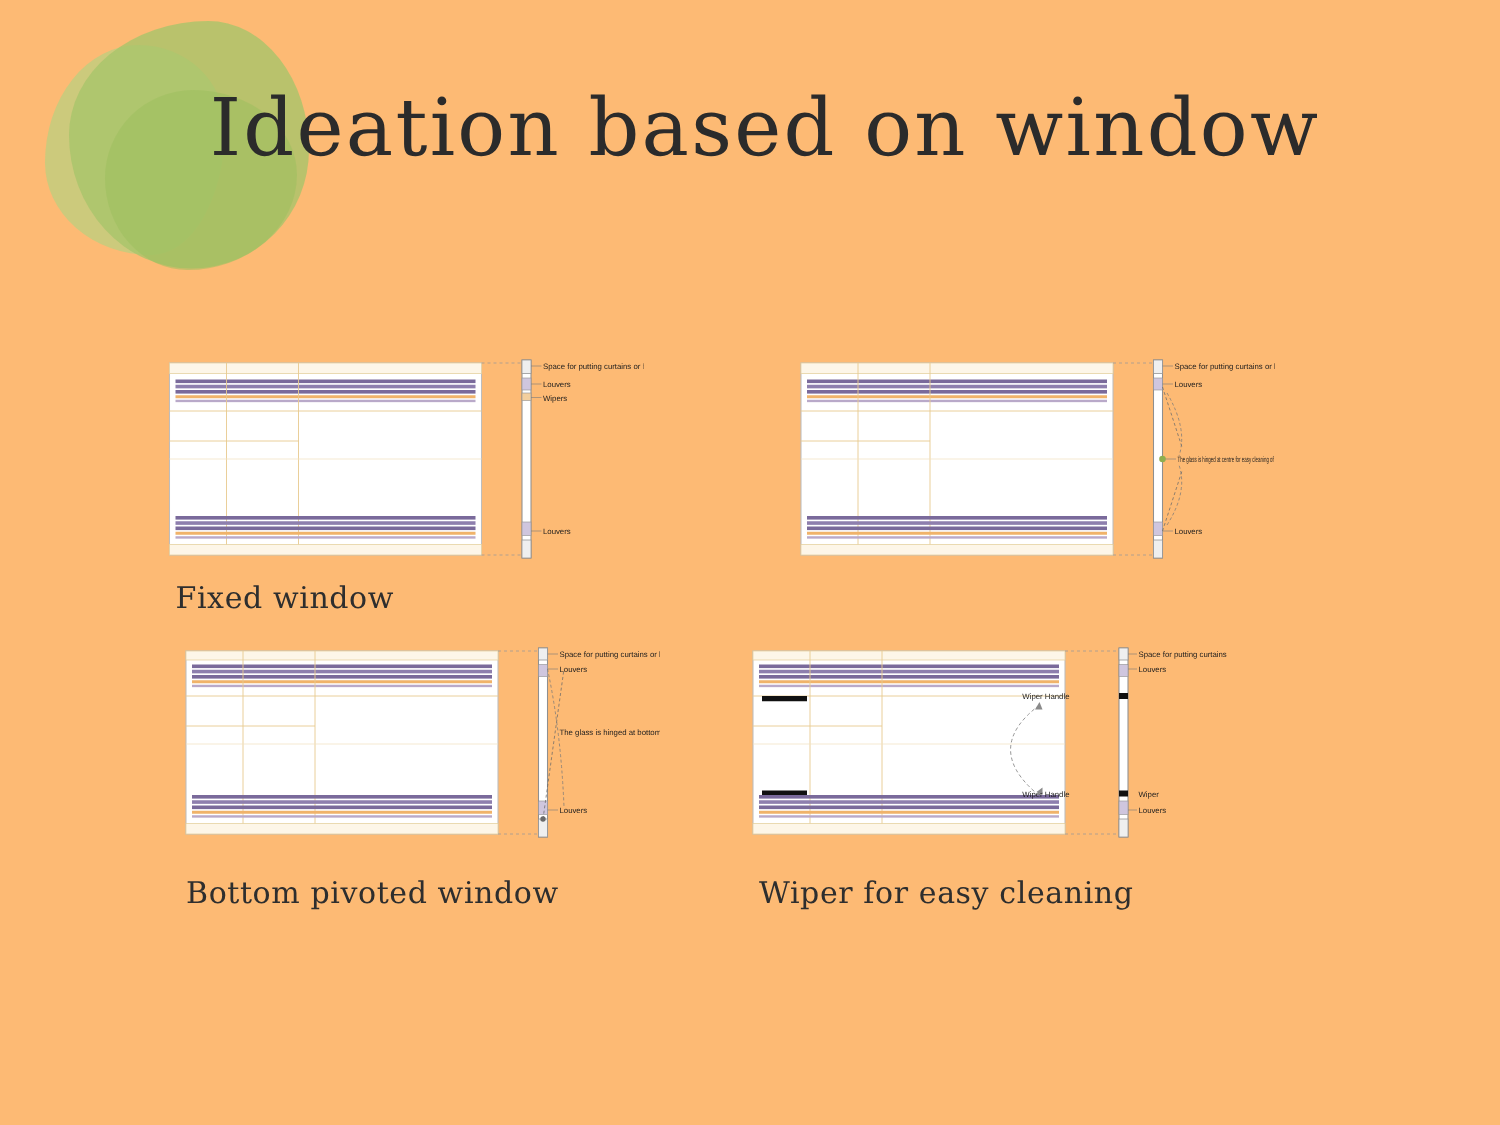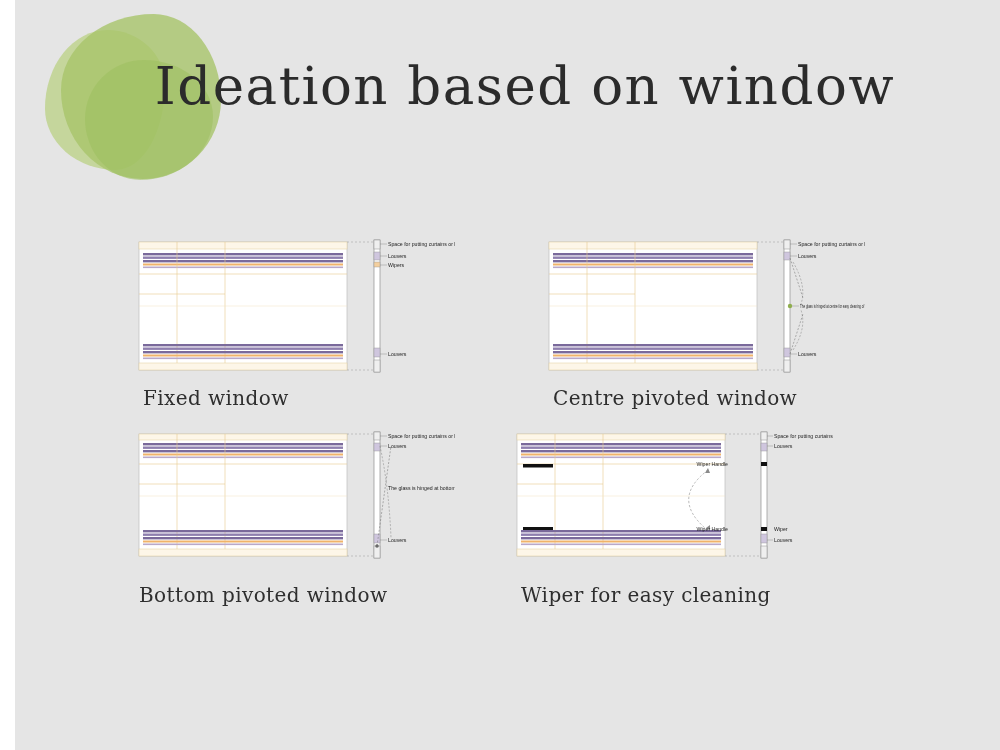--- a/index.html
+++ b/index.html
@@ -10,22 +10,21 @@
     width: 1000px;
     height: 750px;
     background: #ffffff;
     font-family: "Liberation Sans", sans-serif;
     overflow: hidden;
     position: relative;
   }
   .slide {
     position: absolute;
     inset: 0;
-    background: #e5e5e5;
-    margin-left: 15px;
+    background: #fdba74;
   }
 
   
   .blob {
     position: absolute;
     left: 28px;
     top: 8px;
     width: 180px;
     height: 190px;
     pointer-events: none;
@@ -83,21 +82,21 @@
     left: 0;
     top: 228px;
     width: 1000px;
     height: 420px;
   }
   .fig {
     position: absolute;
     width: 420px;
     height: 190px;
   }
-  .fig-0 { left: 110px; top: 8px; }
+  .fig-0 { left: 99px; top: 8px; }
   .fig-1 { left: 520px; top: 8px; }
   .fig-2 { left: 110px; top: 200px; }
   .fig-3 { left: 488px; top: 200px; }
 
   .fig-caption {
     position: absolute;
     top: 150px;
     left: 18px;
     font-family: "DejaVu Serif", serif;
     font-size: 20px;
@@ -217,21 +216,20 @@
         <circle cx="255" cy="70" r="2.2" fill="#8fae4e"></circle>
         <line x1="257" y1="70" x2="264" y2="70" stroke="#7a7a7a" stroke-width="0.4"></line>
         <line x1="255" y1="8" x2="262" y2="8" stroke="#7a7a7a" stroke-width="0.4"></line>
         <line x1="255" y1="20" x2="262" y2="20" stroke="#7a7a7a" stroke-width="0.4"></line>
         <line x1="255" y1="118" x2="262" y2="118" stroke="#7a7a7a" stroke-width="0.4"></line>
         <text class="ann" x="263" y="10">Space for putting curtains or blinds</text>
         <text class="ann" x="263" y="22">Louvers</text>
         <text class="ann" x="265" y="72" textLength="78" lengthAdjust="spacingAndGlyphs">The glass is hinged at centre for easy cleaning of outer side</text>
         <text class="ann" x="263" y="120">Louvers</text>
       </svg>
-      <div class="fig-caption">Centre pivoted window</div>
     </div>
 
     <div class="fig fig-2">
       <svg width="330" height="145" viewBox="0 0 330 145">
         <rect x="14" y="6" width="208" height="122" fill="#ffffff" stroke="#bdbdbd" stroke-width="0.7"></rect>
         <rect x="14" y="6" width="208" height="6" fill="#fdf6e8" stroke="#e3cf9c" stroke-width="0.5"></rect>
         <rect x="18" y="15" width="200" height="2.4" fill="#7a6a9b"></rect>
         <rect x="18" y="18.5" width="200" height="2.4" fill="#8e7fae"></rect>
         <rect x="18" y="22" width="200" height="2.4" fill="#7a6a9b"></rect>
         <rect x="18" y="25.5" width="200" height="2" fill="#f0b36a"></rect>

